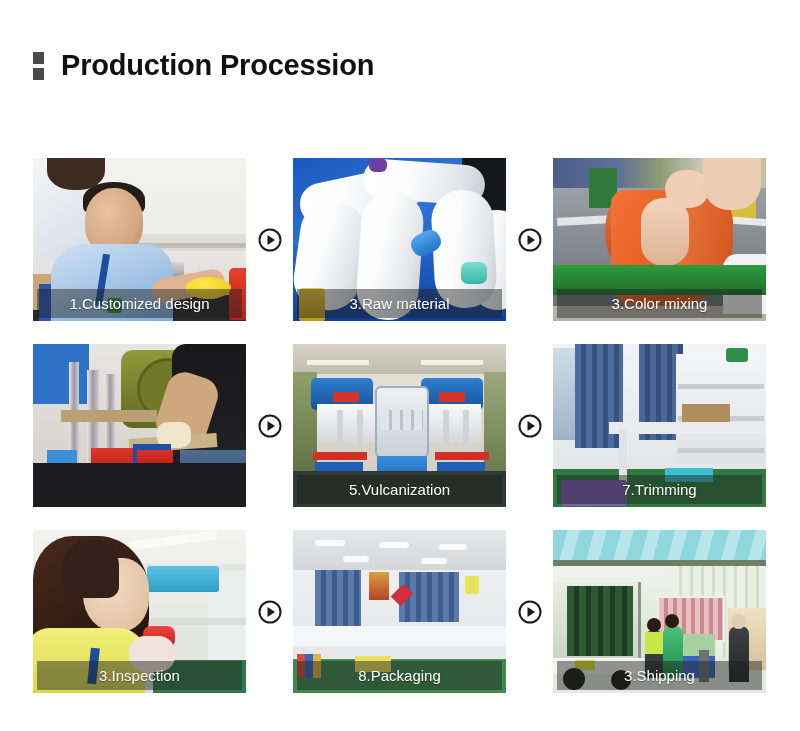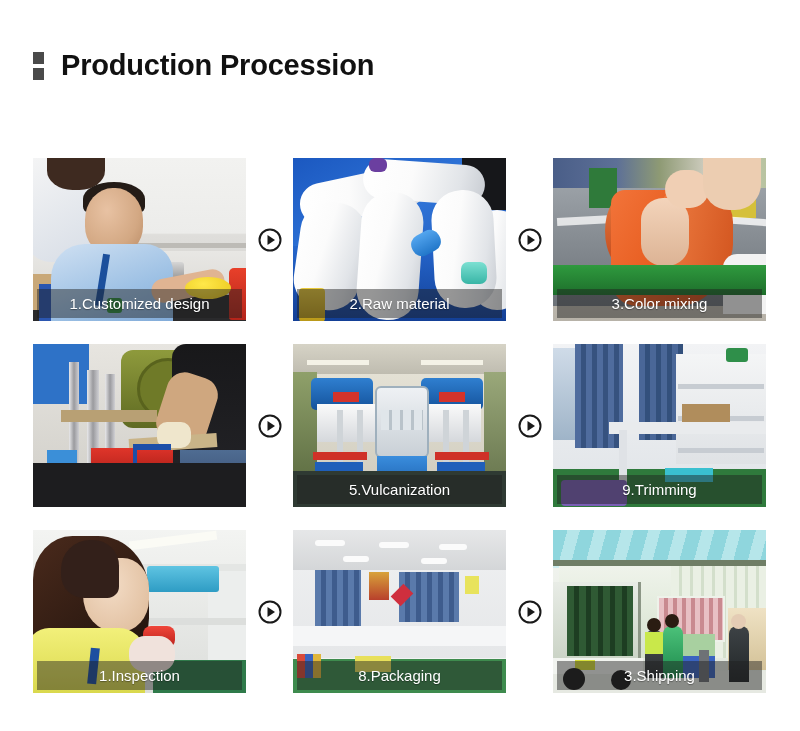--- a/index.html
+++ b/index.html
@@ -384,21 +384,21 @@
           <div class="layer roll r6"></div>
             <div class="layer roll r5"></div>
           <div class="layer roll r3"></div>
             <div class="layer roll r4"></div>
           <div class="layer bluecap"></div>
             <div class="layer tealcap"></div>
           <div class="layer purple"></div>
             <div class="layer yellow"></div>
         </div>
         <div class="cap">
-          <span>2.Raw material</span>
+          <span>3.Raw material</span>
         </div>
       </div>
 
       <div class="arrow">
         <svg width="24" height="24" viewBox="0 0 24 24">
           <circle cx="12" cy="12" r="10.5" fill="#fff" stroke="#1a1a1a" stroke-width="2"></circle>
           <polygon points="9.5,7 17,12 9.5,17" fill="#1a1a1a"></polygon>
         </svg>
       </div>
 
@@ -514,21 +514,21 @@
           <div class="layer h3"></div>
             <div class="layer w3"></div>
           <div class="layer h2"></div>
             <div class="layer w2"></div>
           <div class="layer h1"></div>
             <div class="layer w1"></div>
           <div class="layer tray2"></div>
             <div class="layer tray"></div>
         </div>
         <div class="cap">
-          <span>9.Trimming</span>
+          <span>7.Trimming</span>
         </div>
       </div>
     </div>
 
     <div class="row">
 
       <div class="card">
         <div class="photo p7">
           <div class="layer whitewall"></div>
             <div class="layer shelfrow"></div>
@@ -538,21 +538,21 @@
           <div class="layer greenmat"></div>
           <div class="layer hair7"></div>
             <div class="layer face7"></div>
             <div class="layer hairfront"></div>
           <div class="layer yellowbody"></div>
             <div class="layer lanyard7"></div>
           <div class="layer redpart"></div>
             <div class="layer hand7"></div>
         </div>
         <div class="cap">
-          <span>1.Inspection</span>
+          <span>3.Inspection</span>
         </div>
       </div>
 
       <div class="arrow">
         <svg width="24" height="24" viewBox="0 0 24 24">
           <circle cx="12" cy="12" r="10.5" fill="#fff" stroke="#1a1a1a" stroke-width="2"></circle>
           <polygon points="9.5,7 17,12 9.5,17" fill="#1a1a1a"></polygon>
         </svg>
       </div>
 

